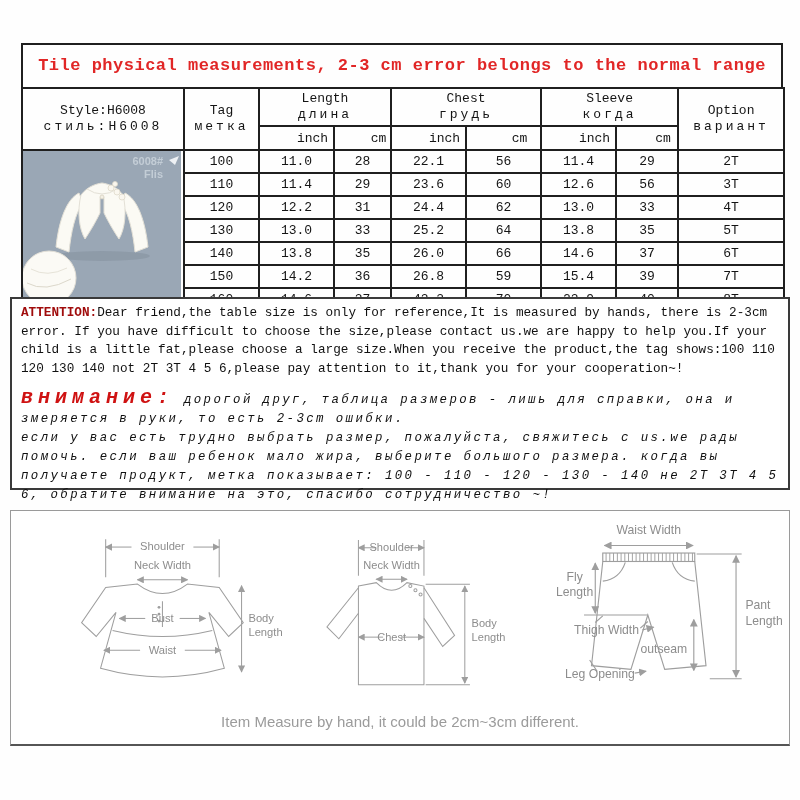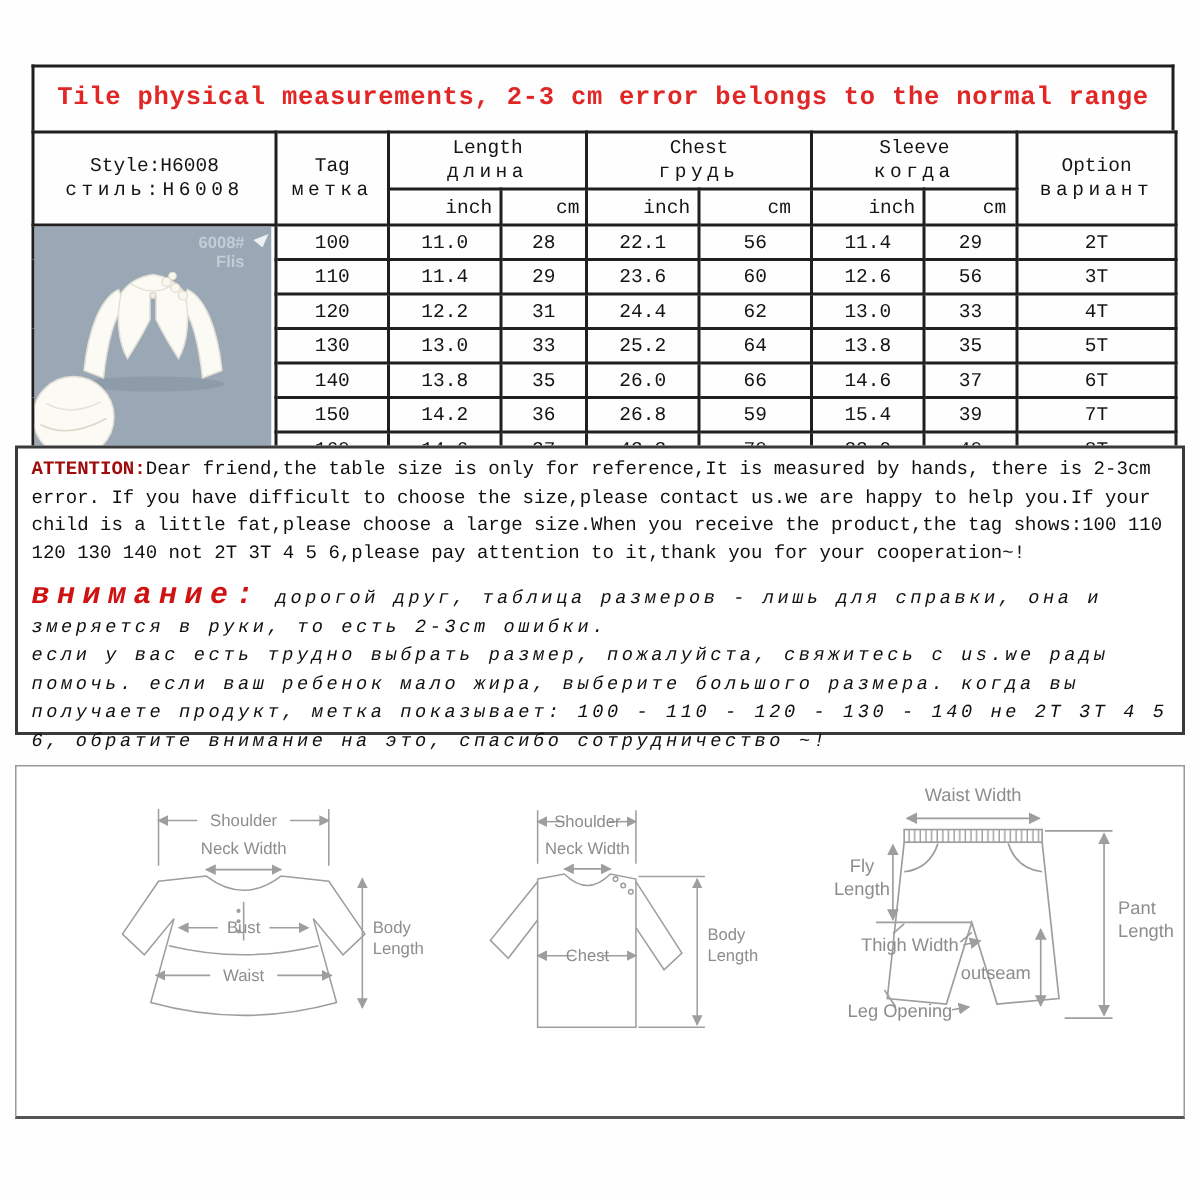--- a/index.html
+++ b/index.html
@@ -320,15 +320,16 @@
         </g>
         <text x="107" y="12" text-anchor="middle">Waist Width</text>
         <text x="28" y="62" text-anchor="middle"><tspan x="28" dy="0">Fly</tspan><tspan x="28" dy="1.25em">Length</tspan></text>
         <text x="210" y="92" text-anchor="start"><tspan x="210" dy="0">Pant</tspan><tspan x="210" dy="1.25em">Length</tspan></text>
         <text x="62" y="118" text-anchor="middle">Thigh Width</text>
         <text x="148" y="138" text-anchor="end">outseam</text>
         <text x="55" y="165" text-anchor="middle">Leg Opening</text>
       </svg>
 
     </div>
+    <div class="caption">Item Measure by hand, it could be 2cm~3cm different.</div>
   </div>
 
 </div>
 
 </body></html>

